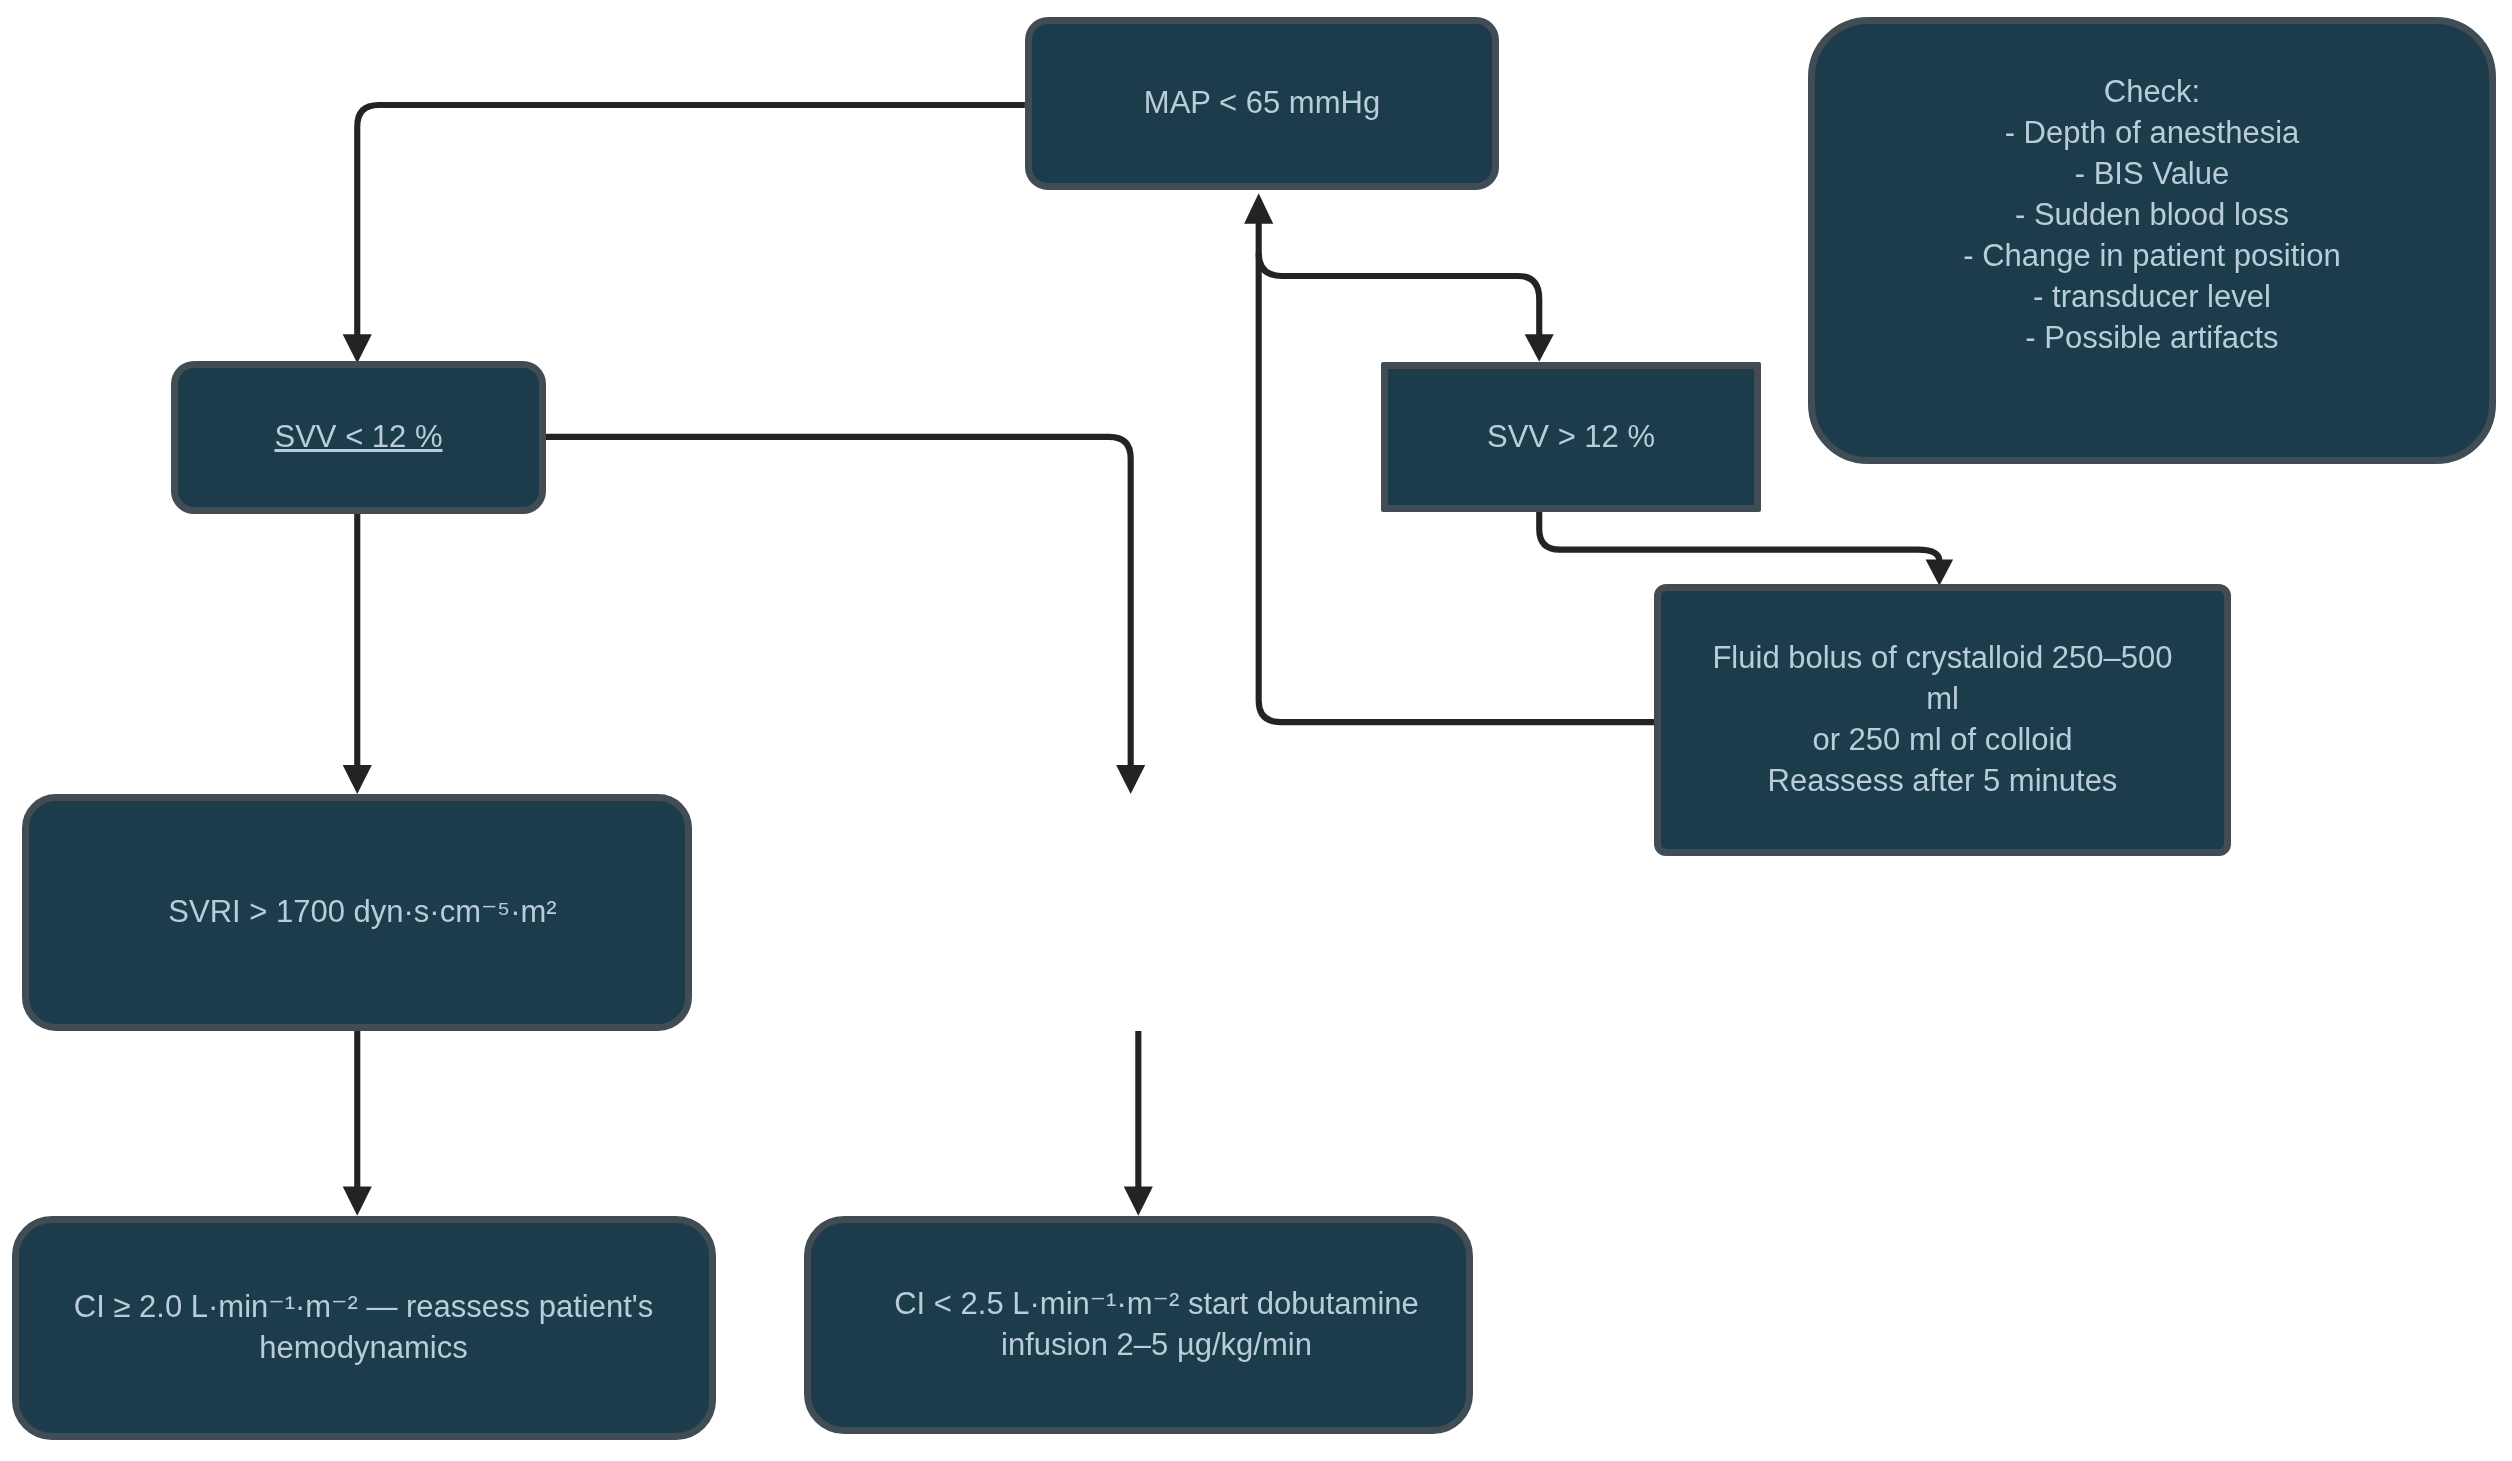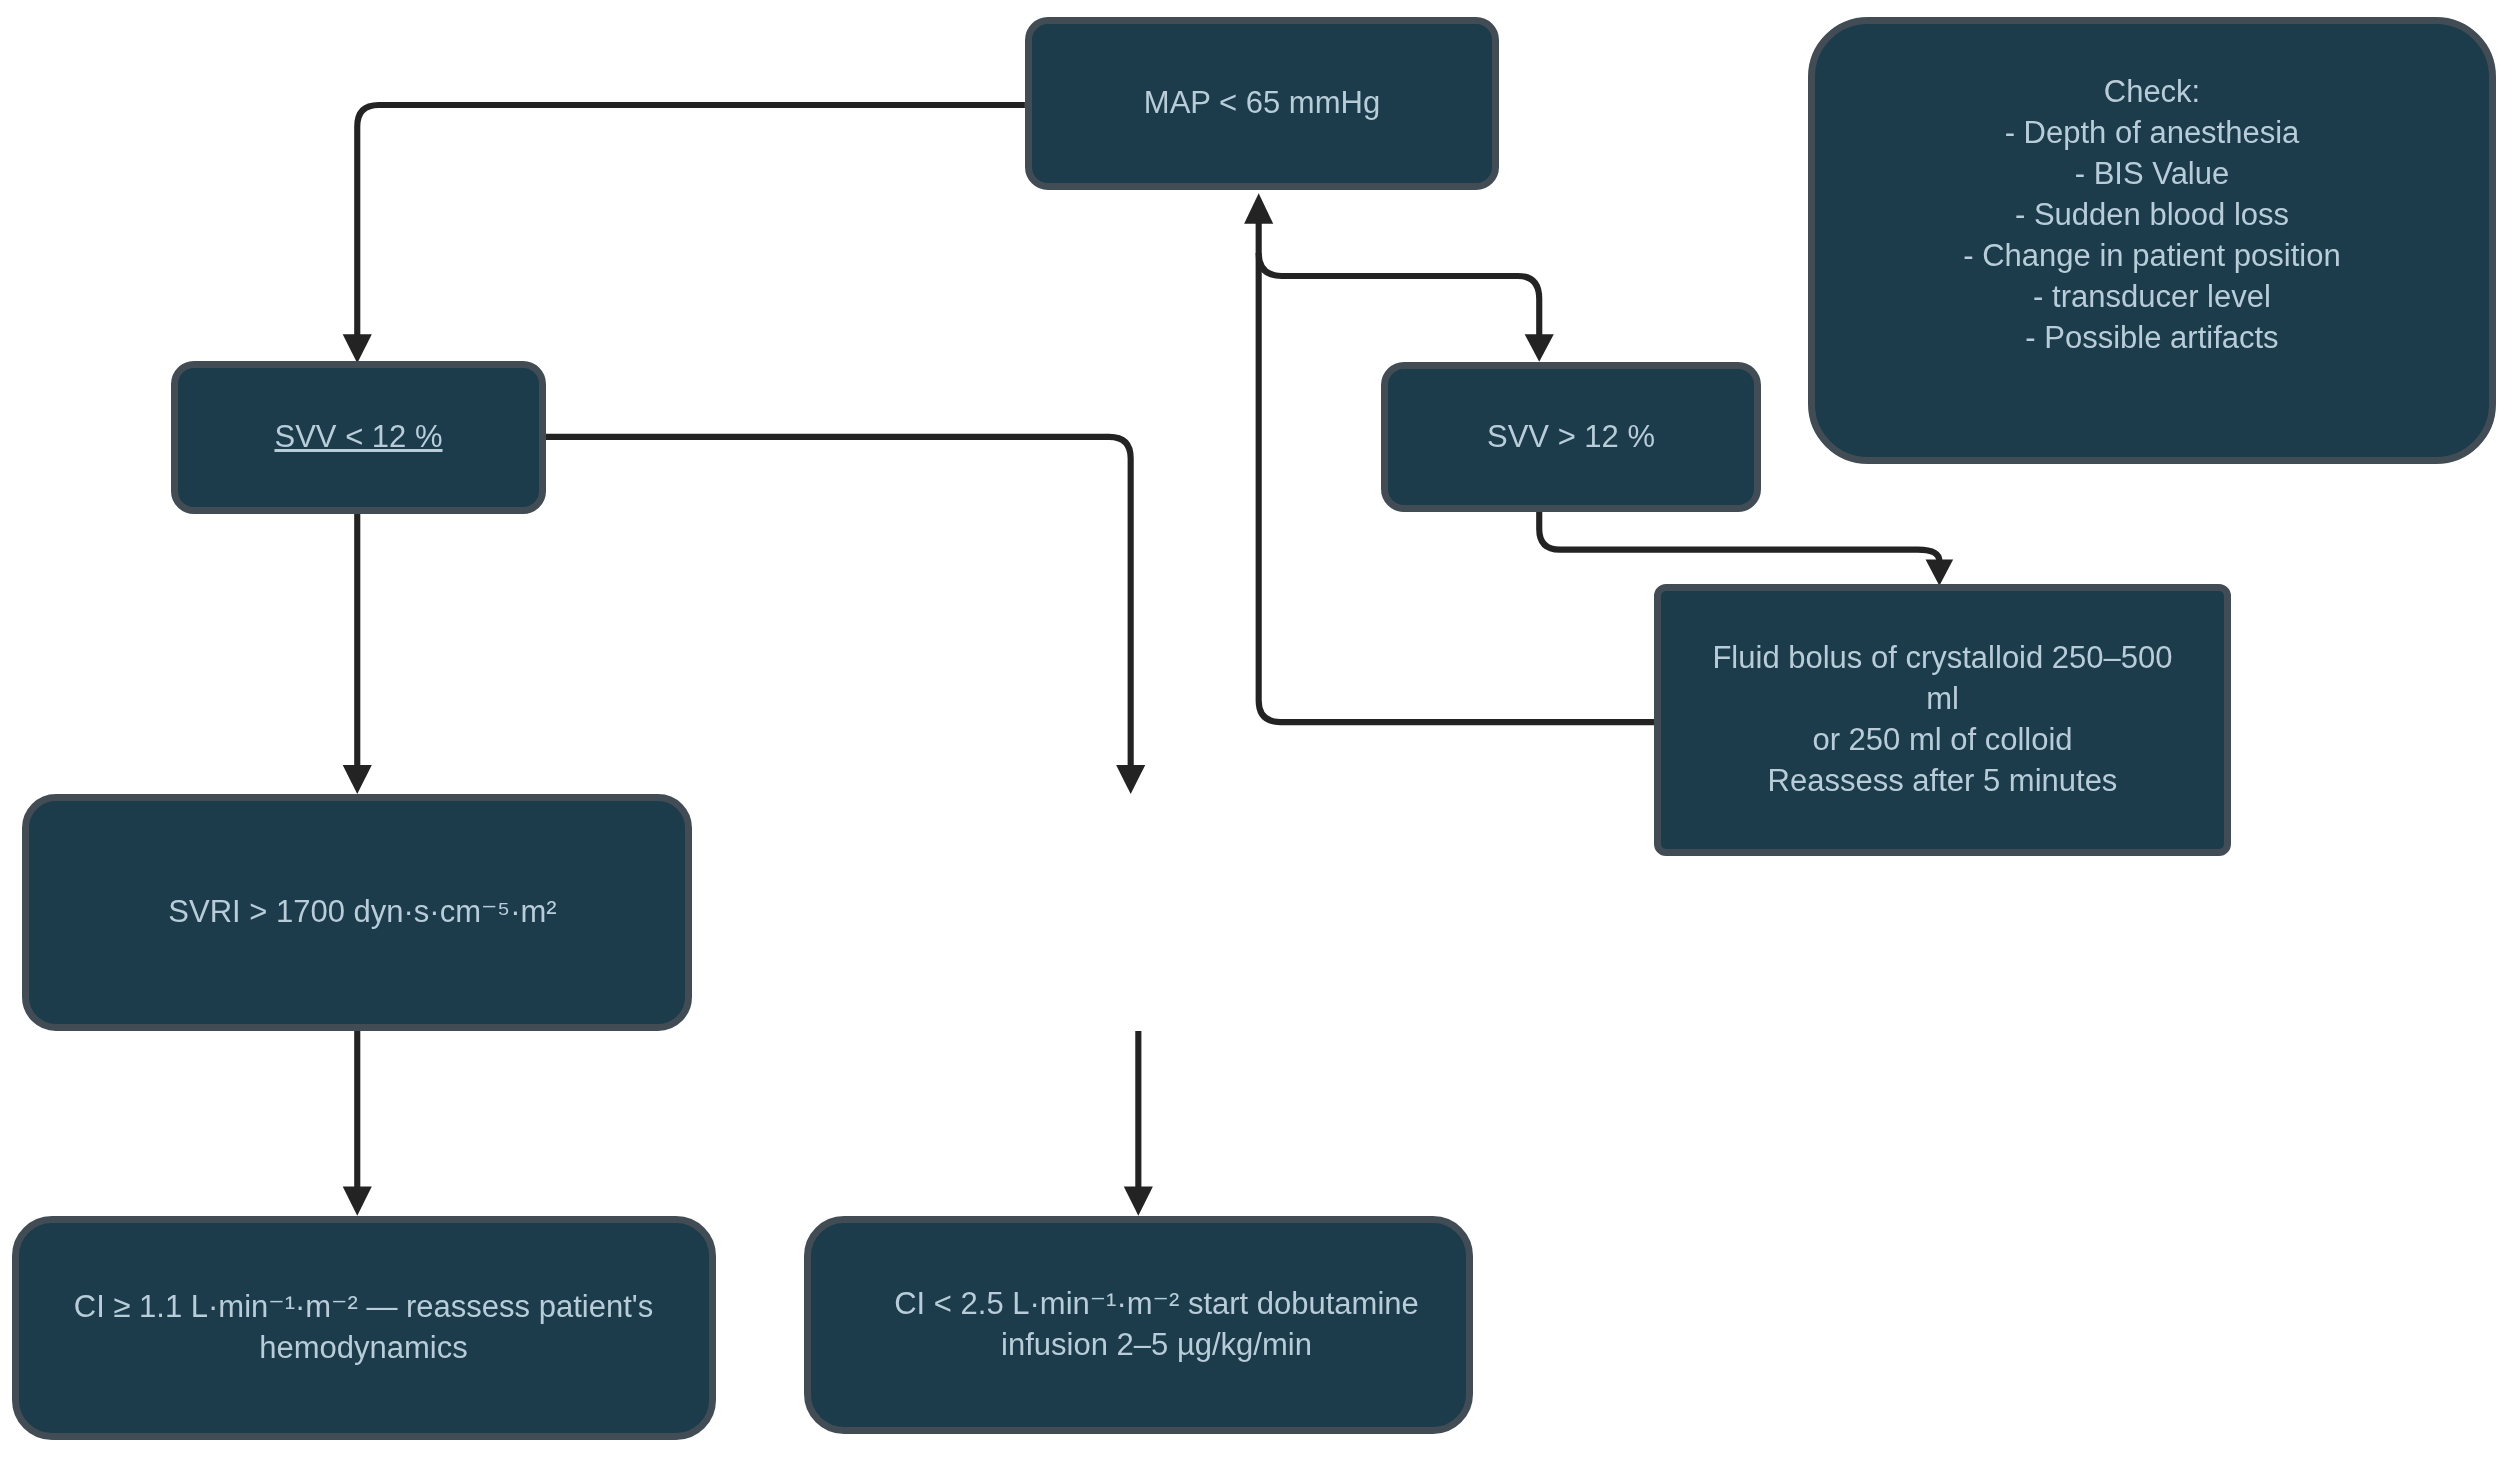--- a/index.html
+++ b/index.html
@@ -37,21 +37,21 @@
     align-items: center;
     justify-content: center;
     text-align: center;
     font-size: 31px;
     line-height: 1.32;
   }
   .node-text { white-space: pre-line; width: 100%; padding: 0 9.2px; }
   #n-map       { left: 1025px; top: 17px;   width: 474px;  height: 173px; border-radius: 23px; }
   #n-check     { left: 1808px; top: 17px;   width: 688px;  height: 447px; border-radius: 60px; padding-bottom: 50px; }
   #n-svv-low   { left: 171px;  top: 361px;  width: 375px;  height: 153px; border-radius: 23px; text-decoration: underline; }
-  #n-svv-high  { left: 1381px; top: 362px;  width: 380px;  height: 150px; border-radius: 23px; justify-content: center; }
+  #n-svv-high  { left: 1381px; top: 362px;  width: 380px;  height: 150px; border-radius: 2px; justify-content: center; }
   #n-fluid     { left: 1654px; top: 584px;  width: 577px;  height: 272px; border-radius: 12px; text-align: center; }
   #n-svri-high { left: 22px;   top: 794px; width: 670px;  height: 237px; border-radius: 34px; padding-left: 11px; }
   #n-svri-low  { left: 748px;  top: 794px; width: 780px; height: 237px; border-radius: 34px; }
   #n-ci-high   { left: 11.5px;   top: 1216px; width: 704px;  height: 224px; border-radius: 40px; }
   #n-ci-low    { left: 804px; top: 1216px; width: 669px;  height: 218px; border-radius: 40px; padding-left: 36px; }
 </style>
 </head>
 <body>
 
 <div class="canvas">
@@ -119,21 +119,21 @@
 or 250 ml of colloid
 Reassess after 5 minutes</div>
   </div>
 
   <div class="node" id="n-svri-high">
     <div class="node-text">SVRI &gt; 1700 dyn·s·cm⁻⁵·m²</div>
   </div>
 
 
   <div class="node" id="n-ci-high">
-    <div class="node-text">CI ≥ 1.1 L·min⁻¹·m⁻² — reassess patient's
+    <div class="node-text">CI ≥ 2.0 L·min⁻¹·m⁻² — reassess patient's
 hemodynamics</div>
   </div>
 
   <div class="node" id="n-ci-low">
     <div class="node-text">CI &lt; 2.5 L·min⁻¹·m⁻² start dobutamine
 infusion 2–5 µg/kg/min</div>
   </div>
 
 </div>
 

